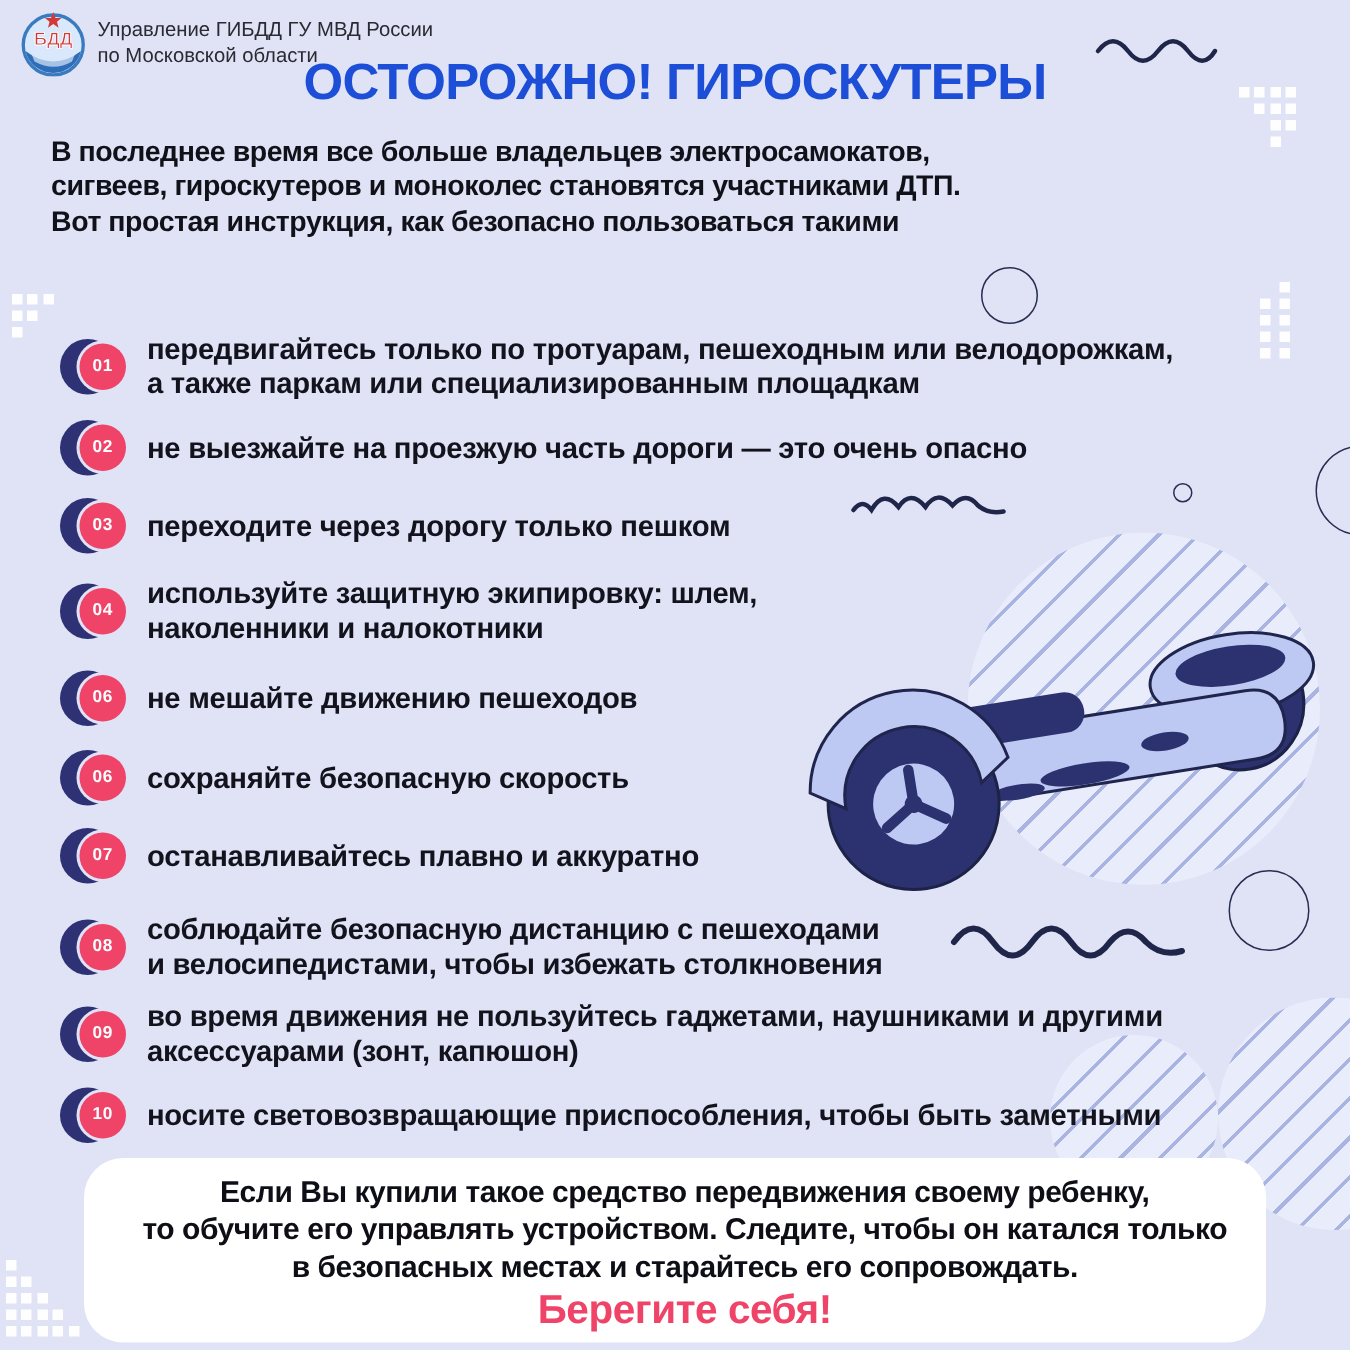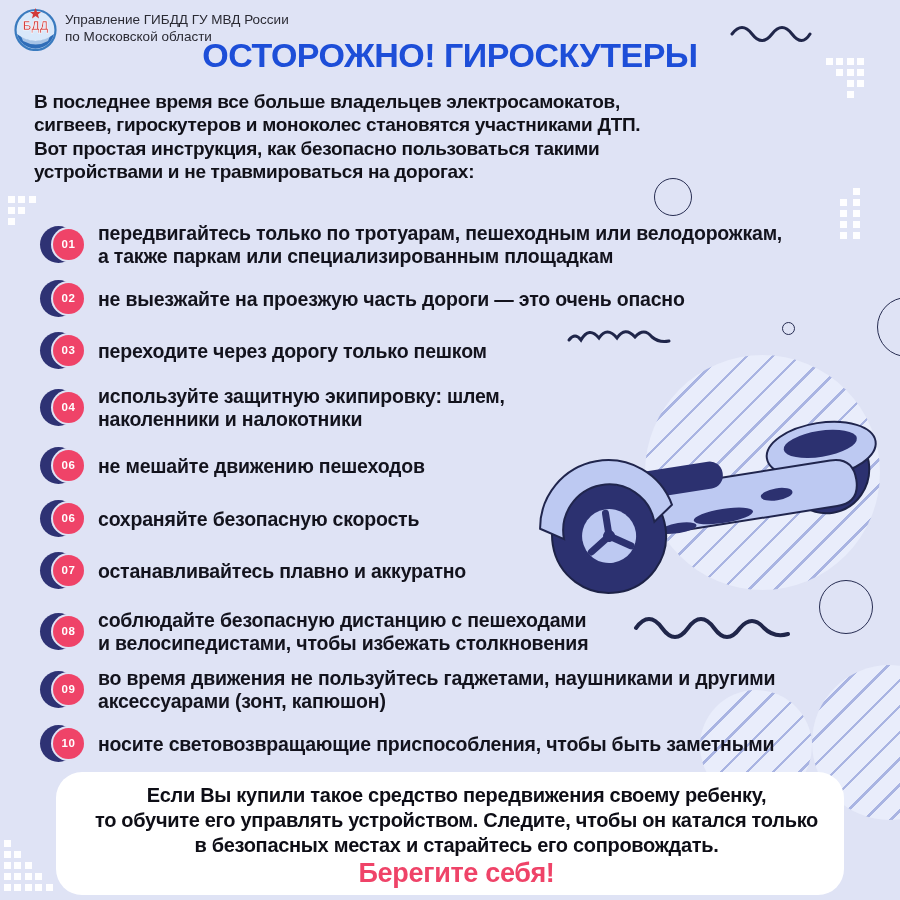--- a/index.html
+++ b/index.html
@@ -153,21 +153,20 @@
   <div class="org">
     <div>Управление ГИБДД ГУ МВД России</div>
     <div>по Московской области</div>
   </div>
   <h1 class="title">ОСТОРОЖНО! ГИРОСКУТЕРЫ</h1>
 
   <div class="intro">
     <div>В последнее время все больше владельцев электросамокатов,</div>
     <div>сигвеев, гироскутеров и моноколес становятся участниками ДТП.</div>
     <div>Вот простая инструкция, как безопасно пользоваться такими</div>
-    <div>устройствами и не травмироваться на дорогах:</div>
   </div>
 
   <svg class="hoverboard" width="368" height="205" viewBox="0 0 368 205">
     <g transform="rotate(-9 184 100)">
 
       <ellipse cx="305" cy="85" rx="43" ry="45" fill="#2c3170" stroke="#1d2247" stroke-width="2"></ellipse>
 
       <ellipse cx="303" cy="66" rx="55" ry="27" fill="#bdc9f2" stroke="#20254d" stroke-width="2"></ellipse>
       <ellipse cx="303" cy="60" rx="37" ry="13" fill="#2c3170"></ellipse>
 

